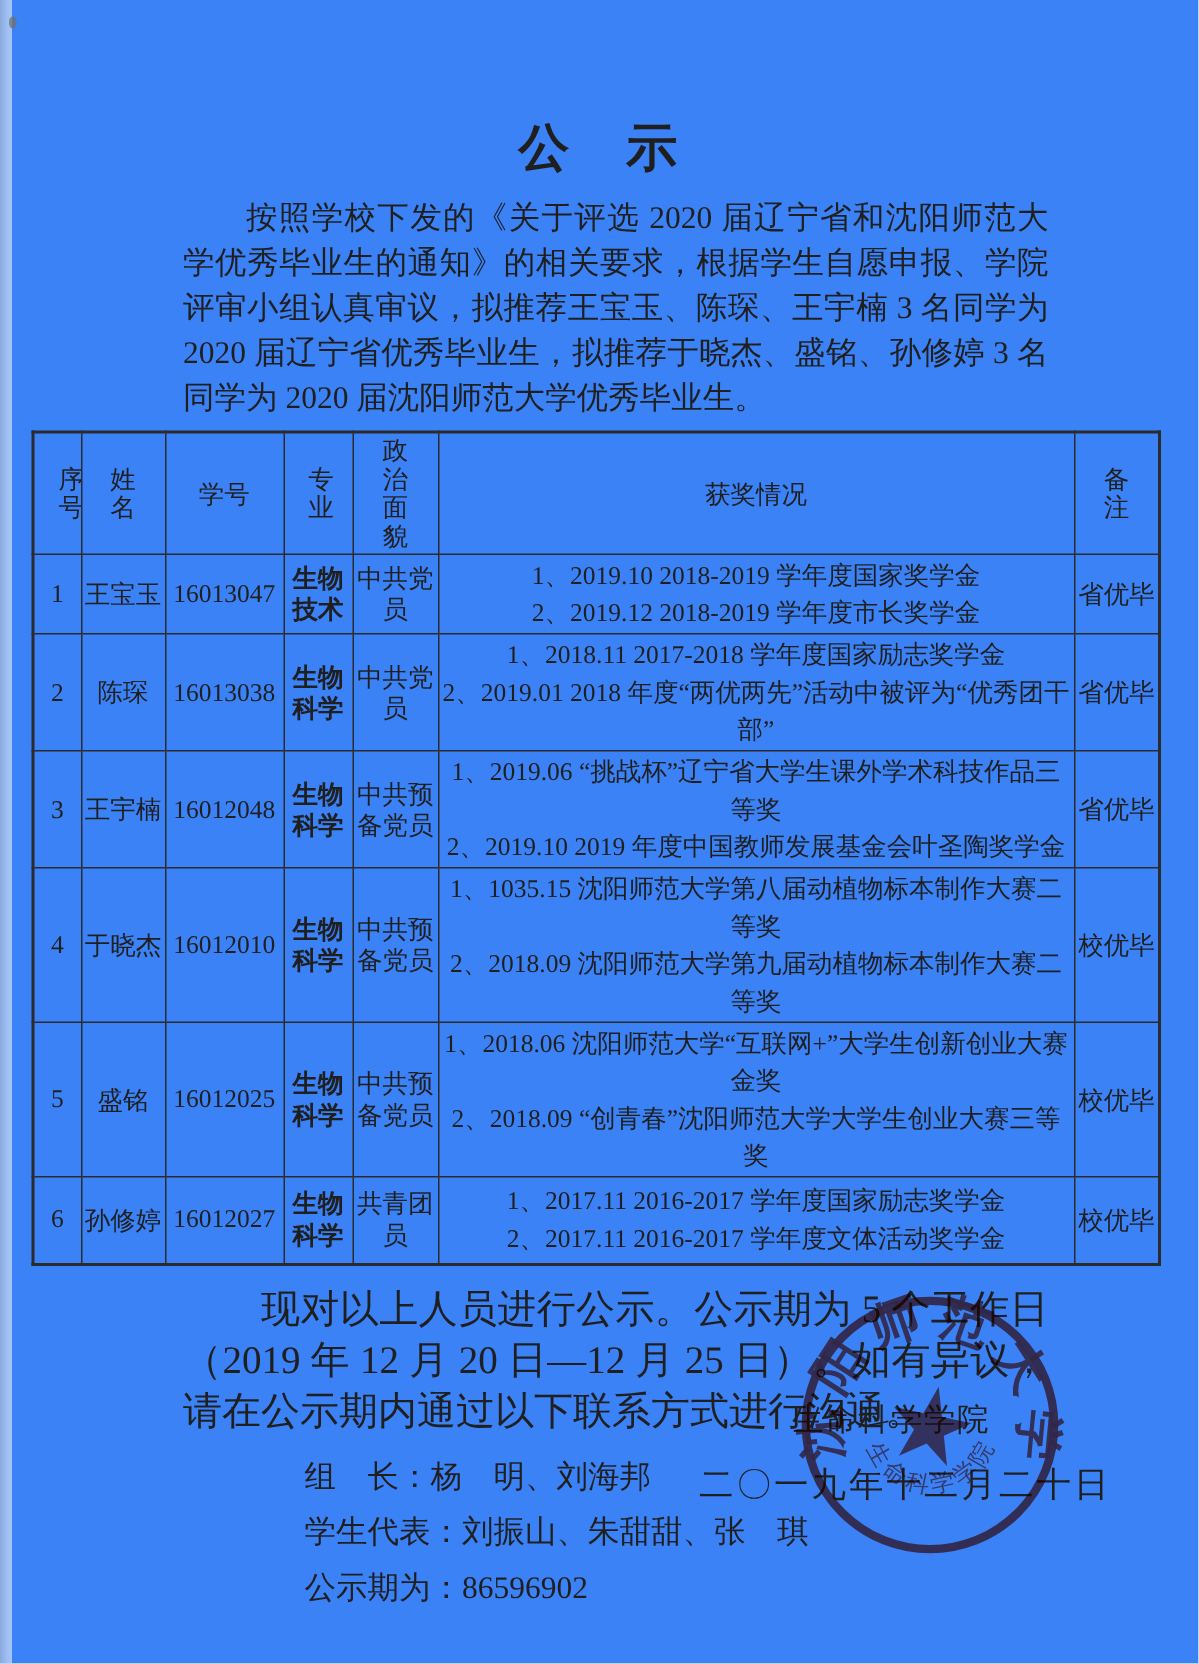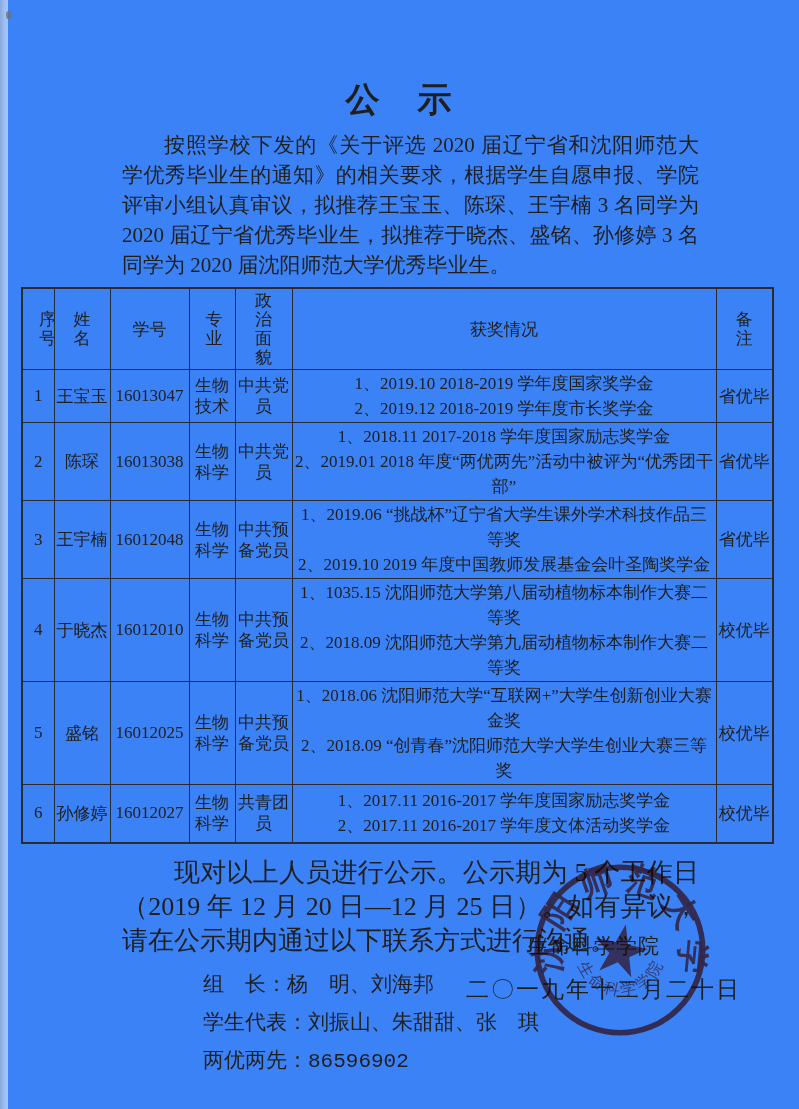--- a/index.html
+++ b/index.html
@@ -58,41 +58,41 @@
     overflow:hidden;
   }
   table.awards th{font-weight:400;line-height:19px;padding:2px 16px;}
   thead tr{height:40px;}
   tbody tr:nth-child(1){height:47px;}
   tbody tr:nth-child(2){height:50px;}
   tbody tr:nth-child(3){height:62px;}
   tbody tr:nth-child(4){height:64px;}
   tbody tr:nth-child(5){height:64px;}
   tbody tr:nth-child(6){height:58px;}
-  td.c-major{padding:0 5px;line-height:21px;}
+  td.c-major{padding:0 5px;line-height:21px;font-weight:bold;}
   td.c-political-status{padding:0 10px;line-height:21px;}
   td.c-awards{
     text-align:left;
     padding:3px 10px;
     line-height:25px;
     margin-left:36px;
   }
   .closing{
     margin:12px 100px 0 122px;
     font-size:26px;
     line-height:34px;
     text-indent:2em;
     text-align:justify;
   }
   .contacts{
     margin:8px 0 0 203px;
     font-size:21px;
     line-height:37px;
   }
-  .contact-line span{display:inline;font-family:Liberation Mono, monospace;}
+  .contact-line span{display:inline;}
   .signature-org{
     position:absolute;left:528px;top:932px;
     font-size:21px;letter-spacing:1px;
   }
   .signature-date{
     position:absolute;left:466px;top:974px;
     font-size:23px;letter-spacing:2px;
   }
   .stamp{
     position:absolute;left:527px;top:857px;
@@ -213,21 +213,21 @@
   <p class="closing">现对以上人员进行公示。公示期为 5 个工作日（2019 年 12 月 20 日—12 月 25 日）。如有异议，请在公示期内通过以下联系方式进行沟通。</p>
 
   <div class="contacts">
     <div class="contact-line">
       <span>组　长：</span><span>杨　明、刘海邦</span>
     </div>
     <div class="contact-line">
       <span>学生代表：</span><span>刘振山、朱甜甜、张　琪</span>
     </div>
     <div class="contact-line">
-      <span>两优两先：</span><span>86596902</span>
+      <span>公示期为：</span><span>86596902</span>
     </div>
   </div>
 
   <div class="signature-org">生命科学学院</div>
   <div class="signature-date">二〇一九年十二月二十日</div>
 
   <svg class="stamp" viewBox="0 0 200 200" xmlns="http://www.w3.org/2000/svg">
     <circle cx="100" cy="100" r="89" fill="none" stroke="#cf3a3a" stroke-width="6" opacity="0.92"></circle>
     <path id="stamp-top-arc" d="M 40.2 127.9 A 66 66 0 1 1 159.8 127.9" fill="none"></path>
     <path id="stamp-bottom-arc" d="M 53.6 112.4 A 48 48 0 0 0 146.4 112.4" fill="none"></path>

